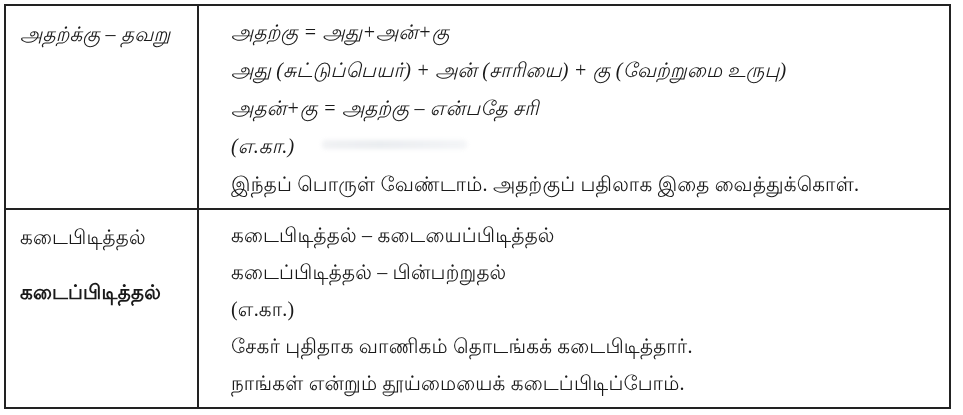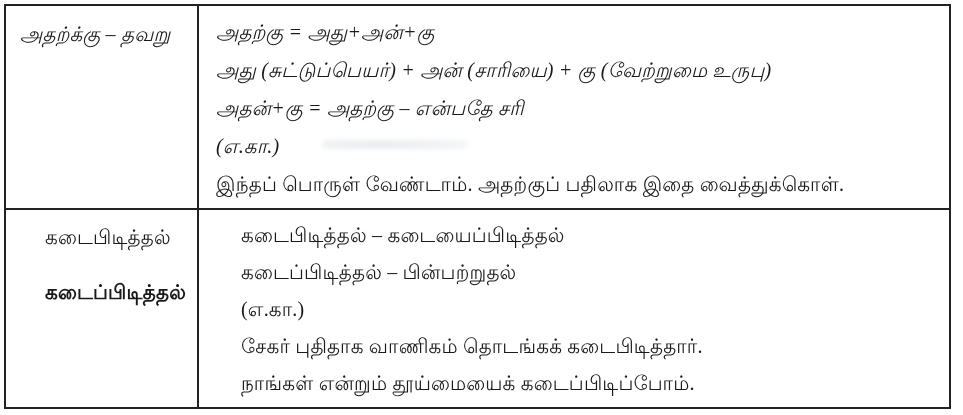--- a/index.html
+++ b/index.html
@@ -30,34 +30,33 @@
   }
   td {
     vertical-align: top;
     background: #ffffff;
   }
   td.term-cell {
     width: 193px;
     padding: 9px 8px 0 14px;
   }
   td.detail-cell {
-    padding: 7px 12px 0 17px;
+    padding: 7px 12px 0 32px;
   }
   .line {
     font-size: 20px;
     line-height: 38px;
     white-space: nowrap;
     letter-spacing: 0.2px;
   }
   .em {
     font-style: italic;
   }
   tr.r2 .line {
     line-height: 37px;
-    margin-left: 25px;
   }
   .term-gap {
     margin-top: 18px;
     font-weight: bold;
   }
   
   .smudge {
     position: absolute;
     left: 322px;
     top: 140px;

